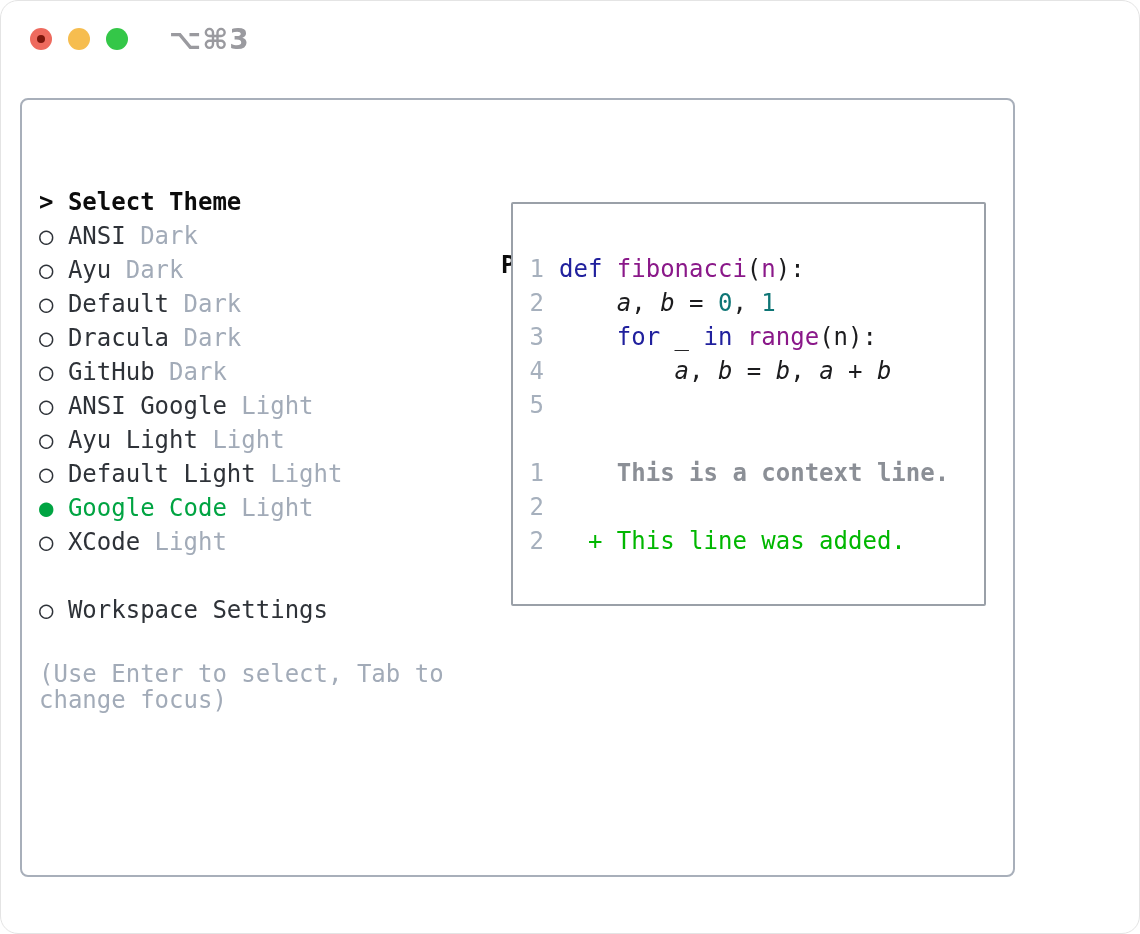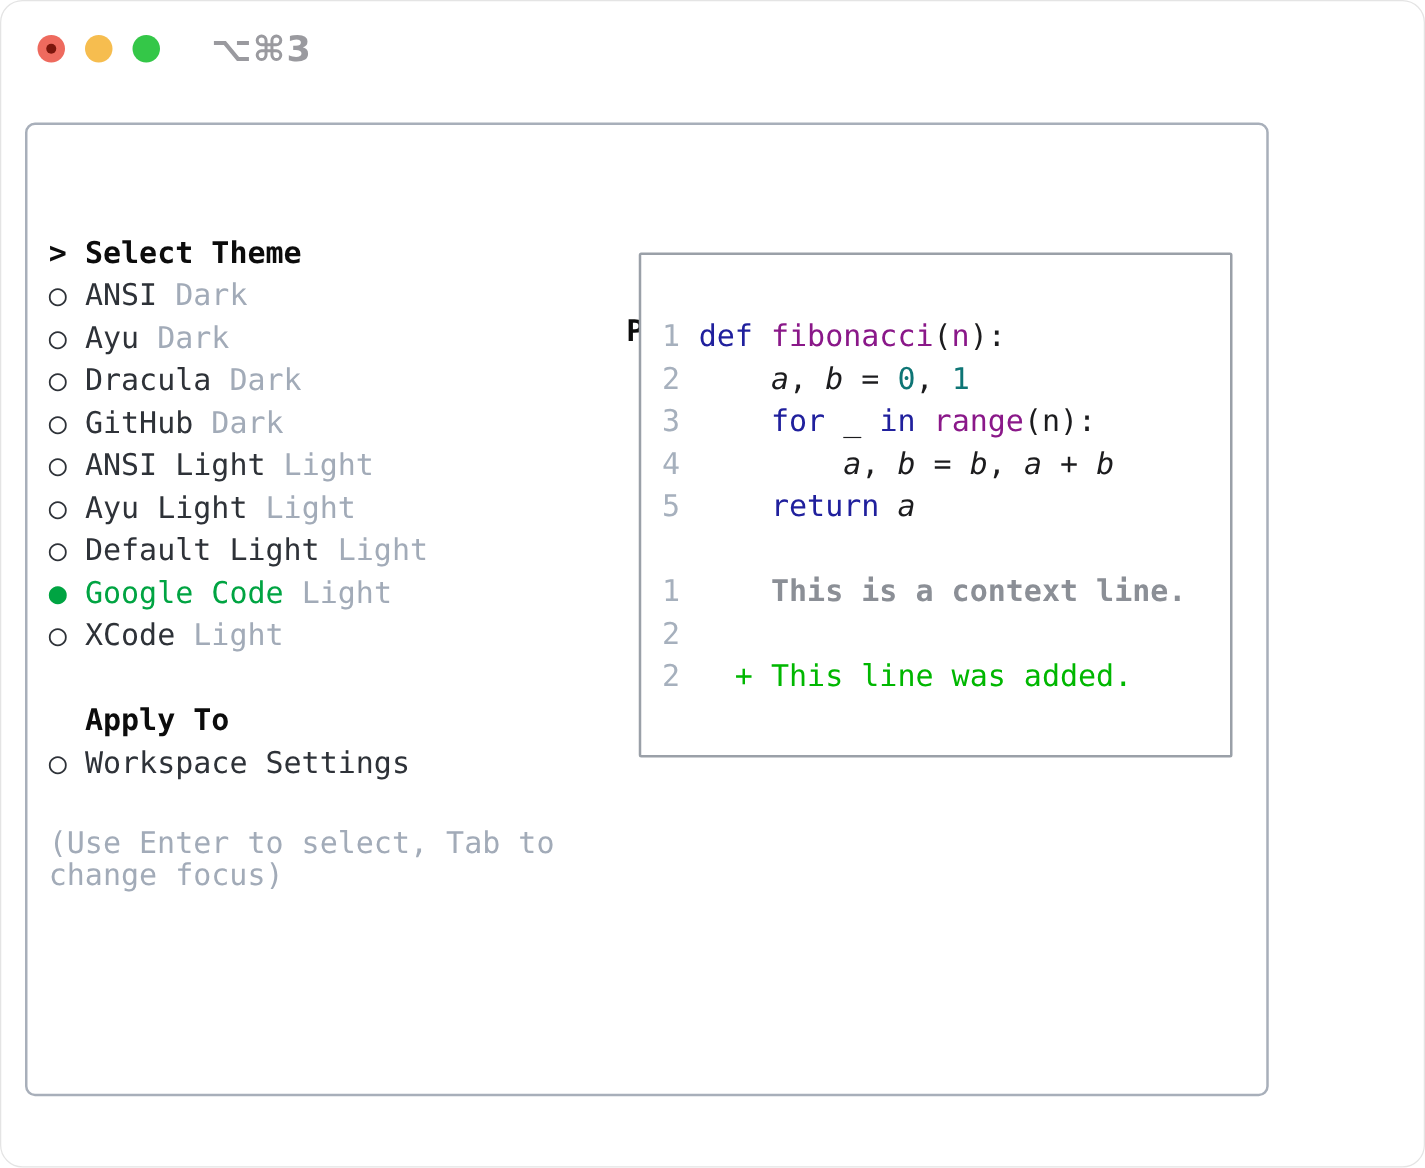--- a/index.html
+++ b/index.html
@@ -73,46 +73,46 @@
     <span class="win-title">⌥⌘3</span>
   </div>
 
   <div class="panel">
 
     <div class="left-col">
       <div class="row list-header"><span class="pointer">&gt;</span><span> </span><span>Select Theme</span></div>
       <div id="theme-list">
           <div class="row"><span class="marker">○ </span><span class="tname">ANSI</span><span class="tsuffix"> Dark</span></div>
           <div class="row"><span class="marker">○ </span><span class="tname">Ayu</span><span class="tsuffix"> Dark</span></div>
+          <div class="row"><span class="marker">○ </span><span class="tname">Default</span><span class="tsuffix"> Dark</span></div>
           <div class="row"><span class="marker">○ </span><span class="tname">Dracula</span><span class="tsuffix"> Dark</span></div>
           <div class="row"><span class="marker">○ </span><span class="tname">GitHub</span><span class="tsuffix"> Dark</span></div>
-          <div class="row"><span class="marker">○ </span><span class="tname">ANSI Light</span><span class="tsuffix"> Light</span></div>
+          <div class="row"><span class="marker">○ </span><span class="tname">ANSI Google</span><span class="tsuffix"> Light</span></div>
           <div class="row"><span class="marker">○ </span><span class="tname">Ayu Light</span><span class="tsuffix"> Light</span></div>
           <div class="row"><span class="marker">○ </span><span class="tname">Default Light</span><span class="tsuffix"> Light</span></div>
           <div class="row selected"><span class="marker">● </span><span class="tname">Google Code</span><span class="tsuffix"> Light</span></div>
           <div class="row"><span class="marker">○ </span><span class="tname">XCode</span><span class="tsuffix"> Light</span></div>
         </div>
       <div class="spacer"></div>
-      <div class="row apply-header"><span>  </span><span>Apply To</span></div>
       <div id="apply-list">
           <div class="row"><span class="marker">○ </span><span class="tname">Workspace Settings</span></div>
         </div>
       <div class="spacer"></div>
       <div class="hint">(Use Enter to select, Tab to change focus)</div>
     </div>
 
     <div class="preview-header">Preview</div>
 
     <div class="preview-box">
       <div id="code-lines">
           <div class="cline"><span class="ln">1</span><span><span class="tok-kw">def </span><span class="tok-fn">fibonacci</span><span class="tok-pl">(</span><span class="tok-fn">n</span><span class="tok-pl">):</span></span></div>
           <div class="cline"><span class="ln">2</span><span><span class="tok-pl">    </span><span class="tok-v">a</span><span class="tok-pl">, </span><span class="tok-v">b</span><span class="tok-pl"> = </span><span class="tok-num">0</span><span class="tok-pl">, </span><span class="tok-num">1</span></span></div>
           <div class="cline"><span class="ln">3</span><span><span class="tok-pl">    </span><span class="tok-kw">for</span><span class="tok-pl"> _ </span><span class="tok-kw">in</span><span class="tok-pl"> </span><span class="tok-fn">range</span><span class="tok-pl">(n):</span></span></div>
           <div class="cline"><span class="ln">4</span><span><span class="tok-pl">        </span><span class="tok-v">a</span><span class="tok-pl">, </span><span class="tok-v">b</span><span class="tok-pl"> = </span><span class="tok-v">b</span><span class="tok-pl">, </span><span class="tok-v">a</span><span class="tok-pl"> + </span><span class="tok-v">b</span></span></div>
-          <div class="cline"><span class="ln">5</span><span><span class="tok-pl">    </span><span class="tok-kw">return</span><span class="tok-pl"> </span><span class="tok-v">a</span></span></div>
+          <div class="cline"><span class="ln">5</span></div>
         </div>
       <div class="spacer"></div>
       <div id="diff-lines">
           <div class="cline"><span class="ln">1</span><span class="diff-context">    This is a context line.</span></div>
           <div class="cline"><span class="ln">2</span></div>
           <div class="cline"><span class="ln">2</span><span class="diff-added">  + This line was added.</span></div>
         </div>
     </div>
 
   </div>

